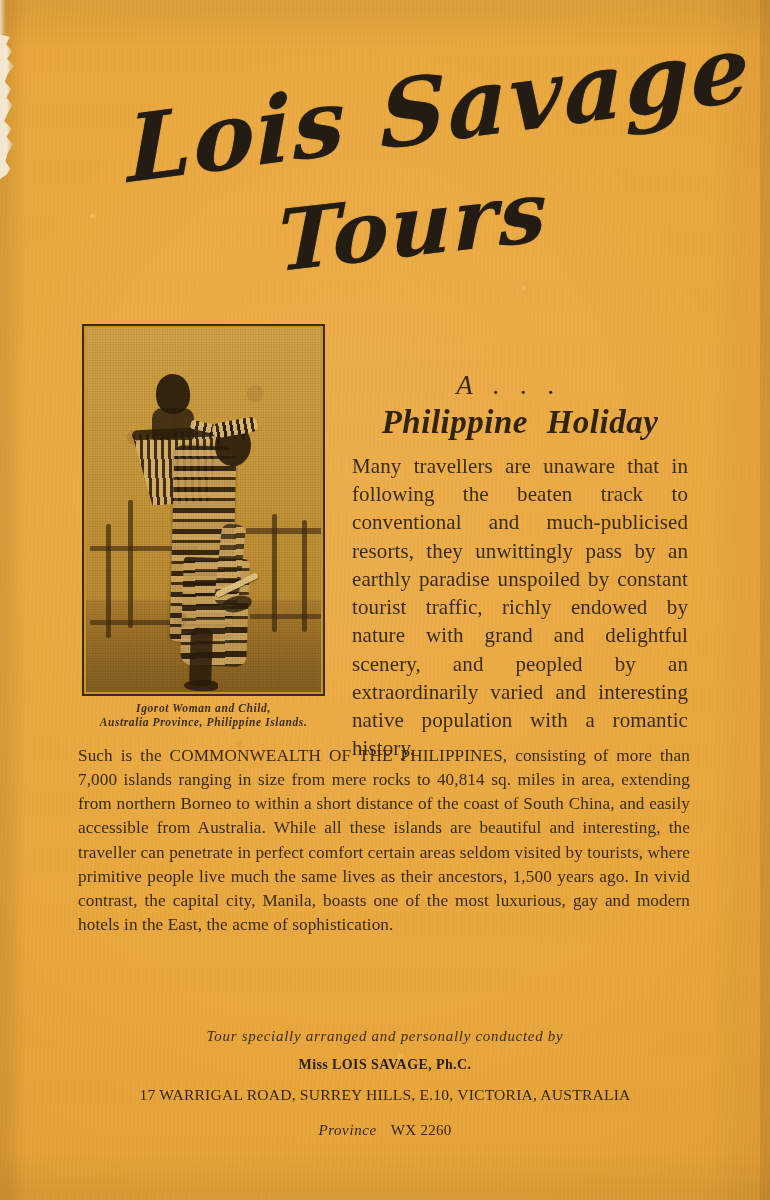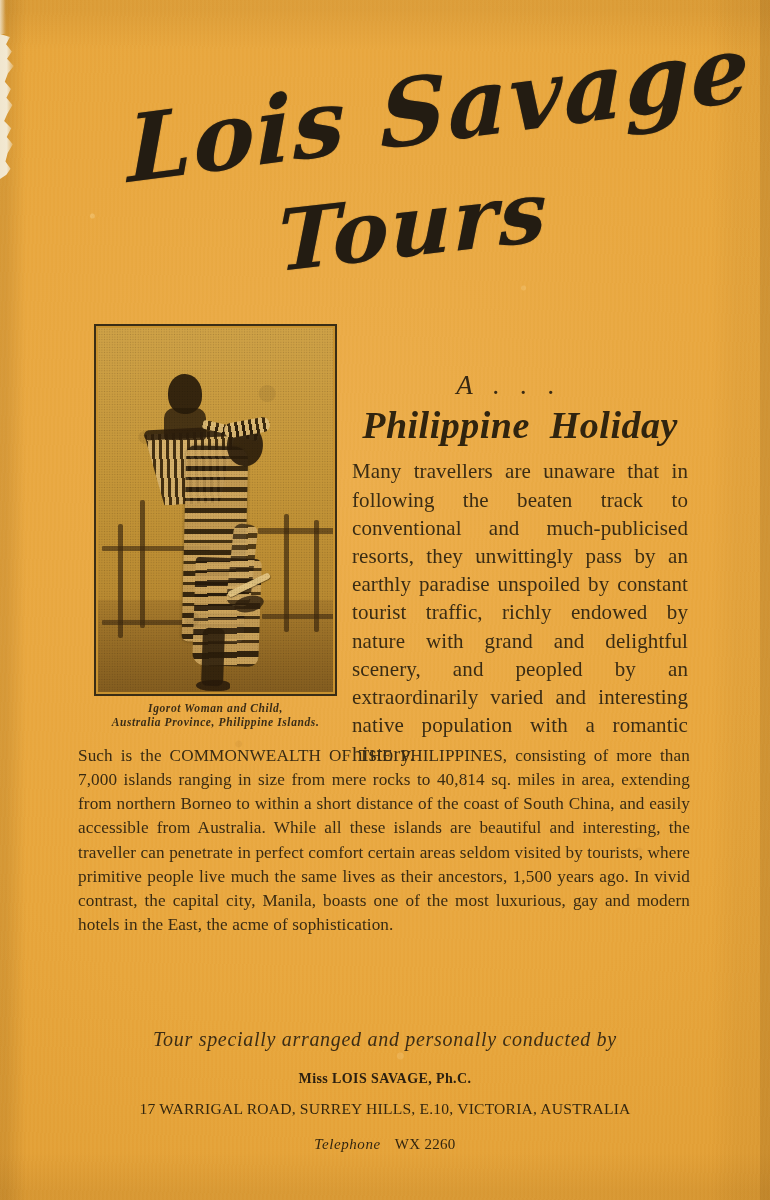--- a/index.html
+++ b/index.html
@@ -106,21 +106,21 @@
     top: 104px;
     font-size: 84px;
     letter-spacing: 2px;
     transform: rotate(-6.5deg) skewX(-7deg);
     transform-origin: left bottom;
   }
 
   
   .photo-block {
     position: absolute;
-    left: 94px;
+    left: 82px;
     top: 324px;
     width: 243px;
     z-index: 2;
   }
   .photo-frame {
     width: 243px;
     height: 372px;
     box-sizing: border-box;
     border: 2px solid #3a2d15;
     padding: 2px;
@@ -360,21 +360,21 @@
     text-align: center;
     font-style: italic;
     font-size: 27px;
     letter-spacing: 7px;
     color: #382913;
     margin: 0 0 4px 0;
     padding-right: 22px;
   }
   .headline {
     font-style: italic;
-    font-size: 38px;
+    font-size: 33px;
     letter-spacing: .5px;
     word-spacing: 10px;
     color: #30240f;
     margin: 0 0 12px 0;
     line-height: 1.06;
     text-align: center;
   }
   .intro-text {
     margin: 0;
     font-size: 21px;
@@ -405,24 +405,24 @@
   .footer {
     position: absolute;
     left: 0;
     right: 0;
     top: 1028px;
     text-align: center;
     z-index: 2;
   }
   .foot-conducted {
     font-style: italic;
-    font-size: 20px;
+    font-size: 15px;
     letter-spacing: .7px;
     color: #3c2d15;
-    margin-bottom: 20px;
+    margin-bottom: 12px;
   }
   .foot-name {
     font-weight: bold;
     font-size: 14px;
     letter-spacing: .4px;
     color: #2c2010;
     margin-bottom: 13px;
   }
   .foot-address {
     font-size: 15.6px;
@@ -503,17 +503,17 @@
     <p class="intro-text">Many travellers are unaware that in following the beaten track to conventional and much-publicised resorts, they unwittingly pass by an earthly paradise unspoiled by constant tourist traffic, richly endowed by nature with grand and delightful scenery, and peopled by an extraordinarily varied and interesting native population with a romantic history.</p>
   </div>
 
   <p class="body-text">Such is the COMMONWEALTH OF THE PHILIPPINES, consisting of more than 7,000 islands ranging in size from mere rocks to 40,814 sq. miles in area, extending from northern Borneo to within a short distance of the coast of South China, and easily accessible from Australia.  While all these islands are beautiful and interesting, the traveller can penetrate in perfect comfort certain areas seldom visited by tourists, where primitive people live much the same lives as their ancestors, 1,500 years ago.  In vivid contrast, the capital city, Manila, boasts one of the most luxurious, gay and modern hotels in the East, the acme of sophistication.</p>
 
   <div class="footer">
     <div class="foot-conducted">Tour specially arranged and personally conducted by</div>
     <div class="foot-name">Miss LOIS SAVAGE, Ph.C.</div>
     <div class="foot-address">17 WARRIGAL ROAD, SURREY HILLS, E.10, VICTORIA, AUSTRALIA</div>
     <div class="foot-phone">
-      <span class="lbl">Telephone</span><span class="num">WX 2260</span>
+      <span class="lbl">Province</span><span class="num">WX 2260</span>
     </div>
   </div>
 
 </div>
 
 </body></html>

